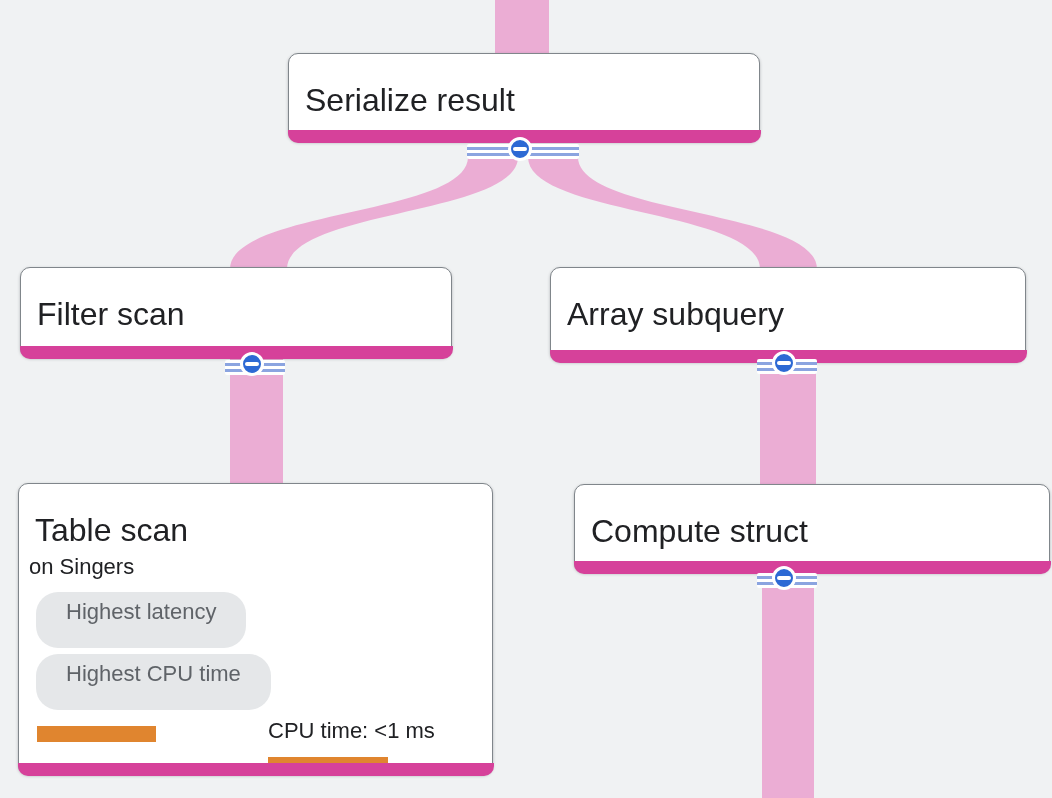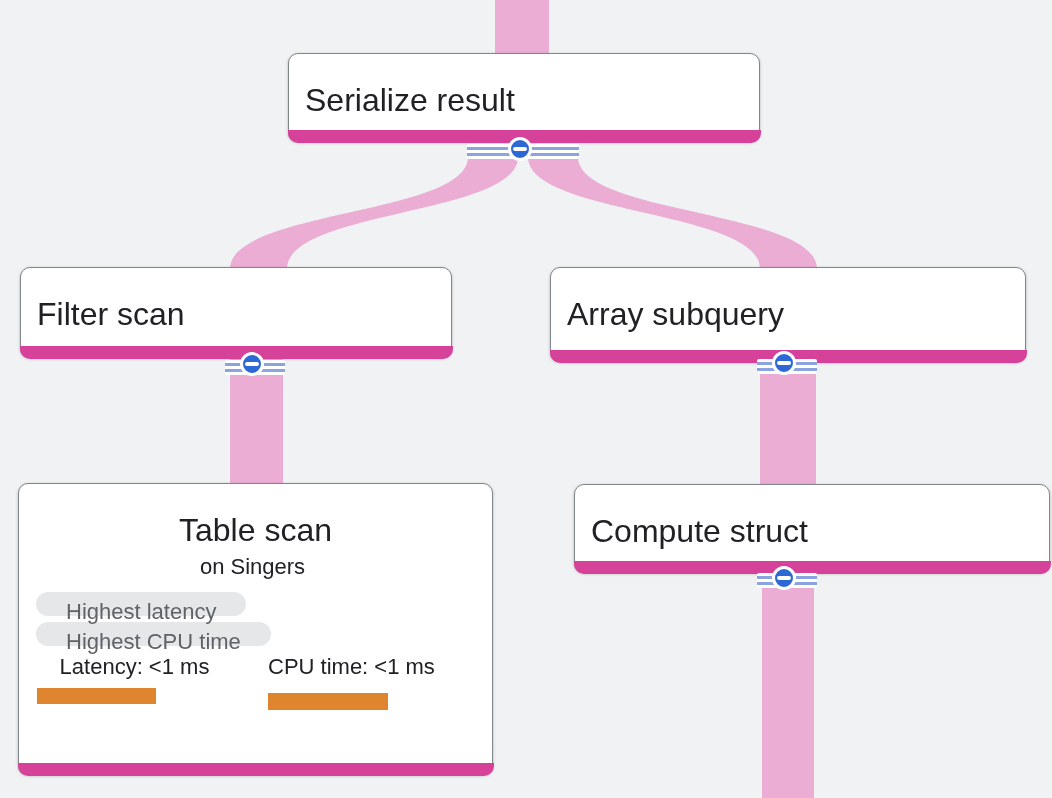--- a/index.html
+++ b/index.html
@@ -23,21 +23,21 @@
   .node-title{
     font-size:32px;font-weight:500;line-height:32px;
     padding:30px 16px 0 16px;white-space:nowrap;
   }
   .node-subtitle{
     font-size:22px;line-height:26px;padding:8px 16px 0 10px;
   }
   .badge{
     display:block;width:fit-content;margin:12px 0 0 17px;
     background:#e5e7e9;color:#5f6368;border-radius:22px;
-    font-size:22px;font-weight:500;line-height:40px;height:24px;
+    font-size:22px;font-weight:500;line-height:40px;height:56px;
     padding:0 30px;white-space:nowrap;
   }
   .badge + .badge{margin-top:6px;}
   .metrics{display:flex;padding:8px 0 0 18px;}
   .metric{width:195px;}
   .metric + .metric{margin-left:36px;width:auto;}
   .metric-label{font-size:22px;line-height:26px;white-space:nowrap;}
   .metric-bar{height:16px;background:#e0852f;margin-top:8px;}
   .metric + .metric .metric-bar{margin-top:13px;height:17px;}
   .collapse{position:absolute;z-index:2;}
@@ -55,21 +55,21 @@
     background:#2d69d4;border:3px solid #ffffff;
     display:flex;align-items:center;justify-content:center;
     cursor:pointer;padding:0;
   }
   .minus{display:block;width:14px;height:4px;border-radius:2px;background:#ffffff;}
 
   
   #node-serialize{left:288px;top:53px;width:472px;height:89px;}
   #node-filter   {left:20px; top:267px;width:432px;height:91px;}
   #node-array    {left:550px;top:267px;width:476px;height:95px;}
-  #node-table    {left:18px; top:483px;width:475px;height:292px;text-align:center;}
+  #node-table    {left:18px; top:483px;width:475px;height:292px;}
   #node-compute  {left:574px;top:484px;width:476px;height:89px;}
 
   
   #col-serialize .stripes{left:467px;top:144px;width:112px;}
   #col-serialize .collapse-btn{left:508px;top:137px;}
   #col-filter .stripes{left:225px;top:360px;width:60px;}
   #col-filter .collapse-btn{left:240px;top:352px;}
   #col-array .stripes{left:757px;top:359px;width:60px;}
   #col-array .collapse-btn{left:772px;top:351px;}
   #col-compute .stripes{left:757px;top:573px;width:60px;}
@@ -102,21 +102,20 @@
   <div class="node-accent"></div>
 </div>
 
 <div class="node" id="node-table">
   <div class="node-title">Table scan</div>
   <div class="node-subtitle">on Singers</div>
   <div class="badge">Highest latency</div>
   <div class="badge">Highest CPU time</div>
   <div class="metrics">
     <div class="metric">
-      <div class="metric-label">Latency: &lt;1 ms</div>
       <div class="metric-bar" style="width: 119px;"></div>
     </div>
     <div class="metric">
       <div class="metric-label">CPU time: &lt;1 ms</div>
       <div class="metric-bar" style="width: 120px;"></div>
     </div>
   </div>
   <div class="node-accent"></div>
 </div>
 

